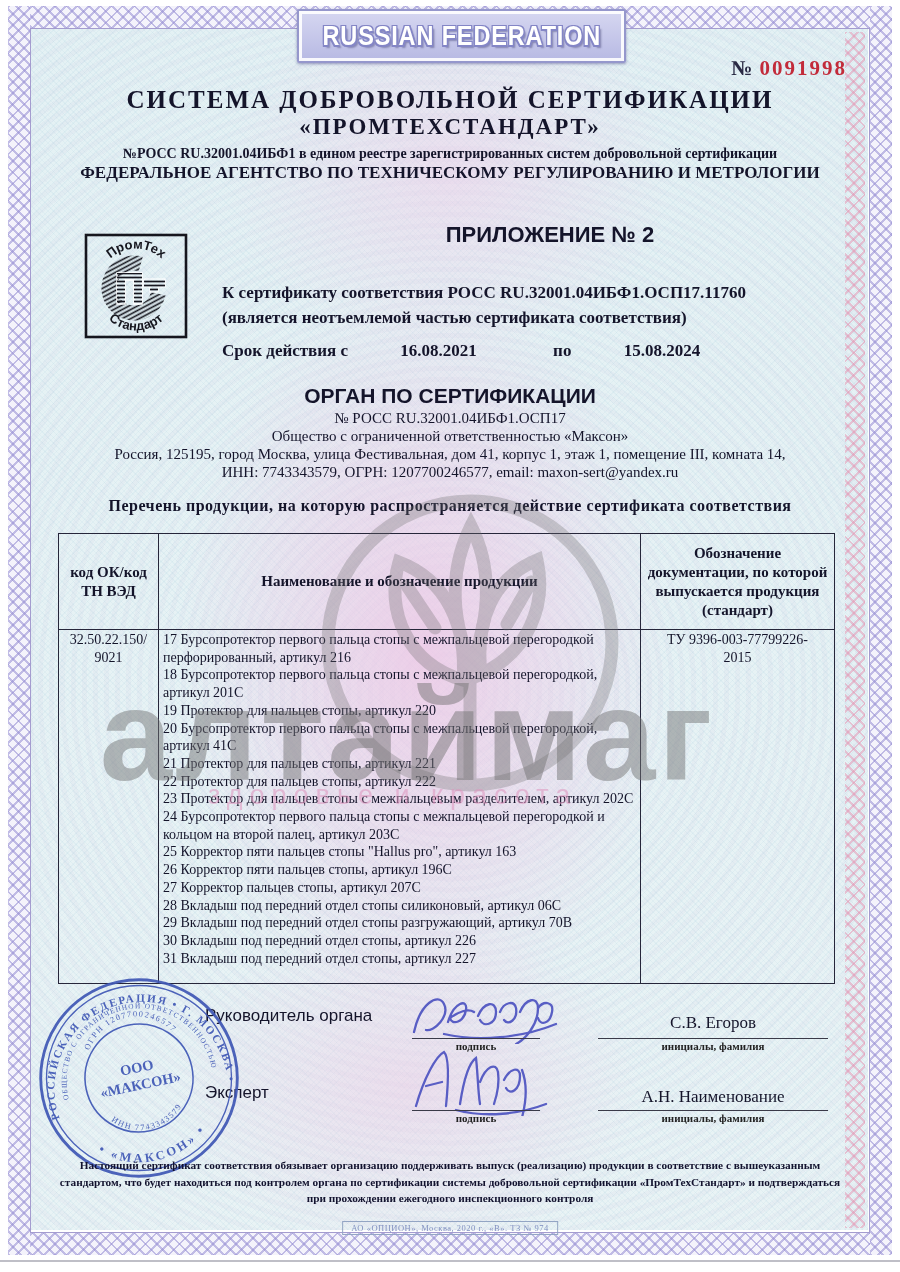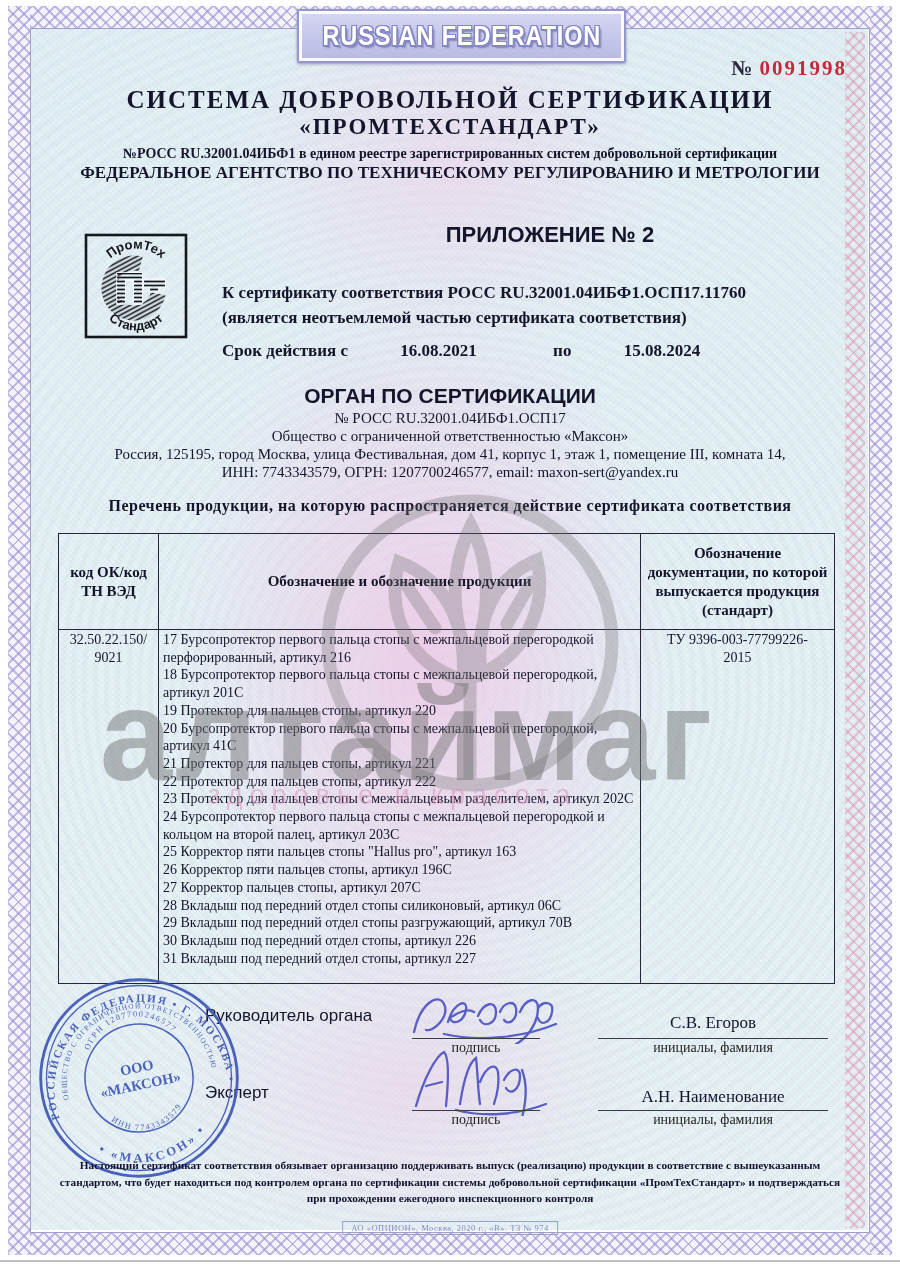--- a/index.html
+++ b/index.html
@@ -61,21 +61,21 @@
   table.prod th,table.prod td{border:1.5px solid #26263a;}
   table.prod th{font-size:15px;font-weight:bold;text-align:center;vertical-align:middle;
     line-height:19px;height:91px;padding:2px 6px;}
   table.prod td{vertical-align:top;font-size:14px;line-height:17.7px;height:351px;}
   td.code-cell{text-align:center;padding-top:1px;}
   td.items-cell{padding:1px 6px 0 4px;}
   td.doc-cell{text-align:center;padding-top:1px;}
   
   .role{left:205px;font-family:"Liberation Sans",sans-serif;font-weight:normal;font-size:17px;}
   .sigline{border-top:1.3px solid #3a3a48;height:0;}
-  .cap{font-size:14px;text-align:center;color:#222;}
+  .cap{font-size:11px;text-align:center;color:#222;font-weight:bold;}
   .sig-name{font-size:17px;text-align:center;}
   .sig-svg{stroke:#4a50c0;fill:none;stroke-width:2.3;stroke-linecap:round;opacity:.9;}
   
   .disclaimer{left:58px;top:1157px;width:784px;text-align:center;font-weight:bold;
     font-size:11.3px;line-height:16.5px;color:#12122e;}
   .print-info{left:50%;transform:translateX(-50%);top:1221px;border:1px solid #93a5c4;
     padding:1px 8px;font-size:8.5px;color:#8090c0;letter-spacing:.5px;white-space:nowrap;}
   
   .wm{pointer-events:none;}
   .wm-word{left:0;top:660px;width:815px;text-align:center;font-family:"Liberation Sans",sans-serif;
@@ -151,21 +151,21 @@
 <div class="abs prod-head">Перечень продукции, на которую распространяется действие сертификата соответствия</div>
 <table class="prod">
   <colgroup>
       <col style="width:100px">
       <col style="width:482px">
       <col style="width:194px">
     </colgroup>
   <thead>
     <tr>
       <th>код ОК/код ТН ВЭД</th>
-      <th>Обозначение и обозначение продукции</th>
+      <th>Наименование и обозначение продукции</th>
       <th>Обозначение документации, по которой выпускается продукция (стандарт)</th>
     </tr>
   </thead>
   <tbody>
     <tr>
       <td class="code-cell">
         <div>32.50.22.150/</div>
         <div>9021</div>
       </td>
       <td class="items-cell">

